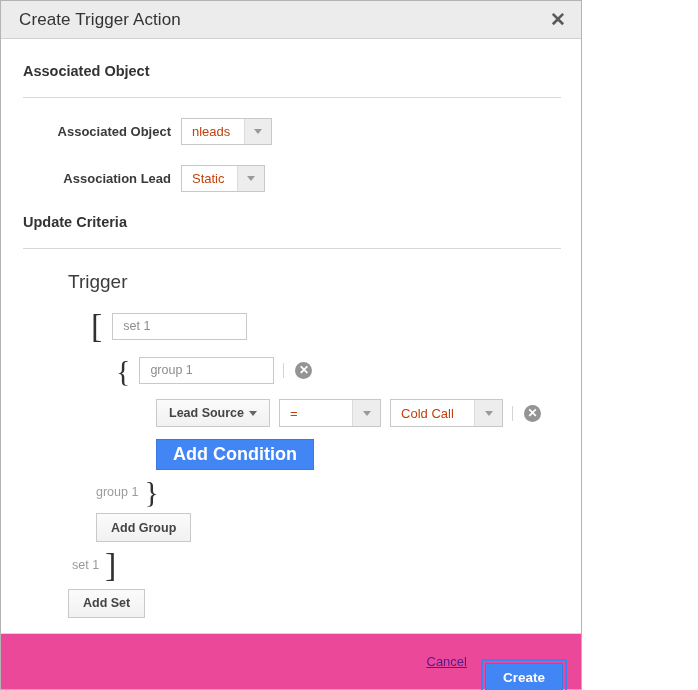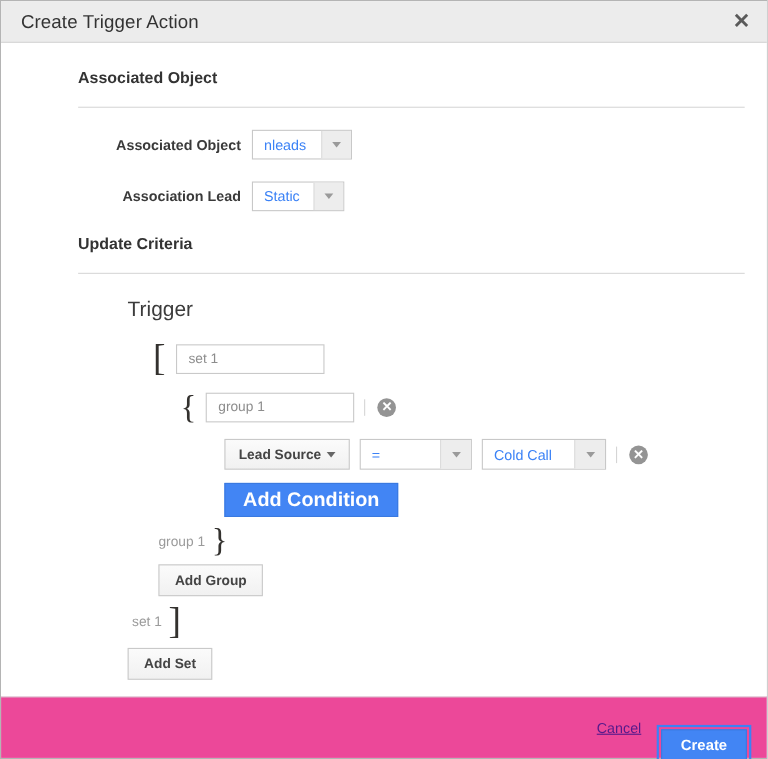--- a/index.html
+++ b/index.html
@@ -10,21 +10,21 @@
     width: 698px;
     height: 690px;
     background: #ffffff;
     font-family: "Liberation Sans", sans-serif;
     -webkit-font-smoothing: antialiased;
     overflow: hidden;
   }
 
   .dialog {
     position: relative;
-    width: 698px;
+    width: 582px;
     height: 690px;
     box-sizing: border-box;
     background: #ffffff;
     border: 1px solid #b4b4b4;
     display: flex;
     flex-direction: column;
   }
 
   
   .titlebar {
@@ -63,21 +63,20 @@
   
   .dialog-body {
     flex: 1 1 auto;
     position: relative;
     overflow: hidden;
     padding: 0;
     background: #fff;
   }
   .body-inner {
     padding: 18px 20px 0 22px;
-    margin-left: 48px;
   }
 
   .section-head {
     font-size: 14.5px;
     font-weight: bold;
     color: #333333;
     margin: 6px 0 0 0;
   }
   .section-rule {
     height: 1px;
@@ -111,21 +110,21 @@
     background: #ffffff;
     height: 27px;
     box-sizing: border-box;
     cursor: pointer;
   }
   .select .sel-value {
     display: flex;
     align-items: center;
     padding: 0 10px;
     font-size: 13px;
-    color: #3b82f6;
+    color: #c2410c;
     white-space: nowrap;
     overflow: hidden;
     box-sizing: border-box;
   }
   .select .sel-arrow {
     width: 27px;
     flex: 0 0 27px;
     background: #ededed;
     border-left: 1px solid #dcdcdc;
     display: flex;

